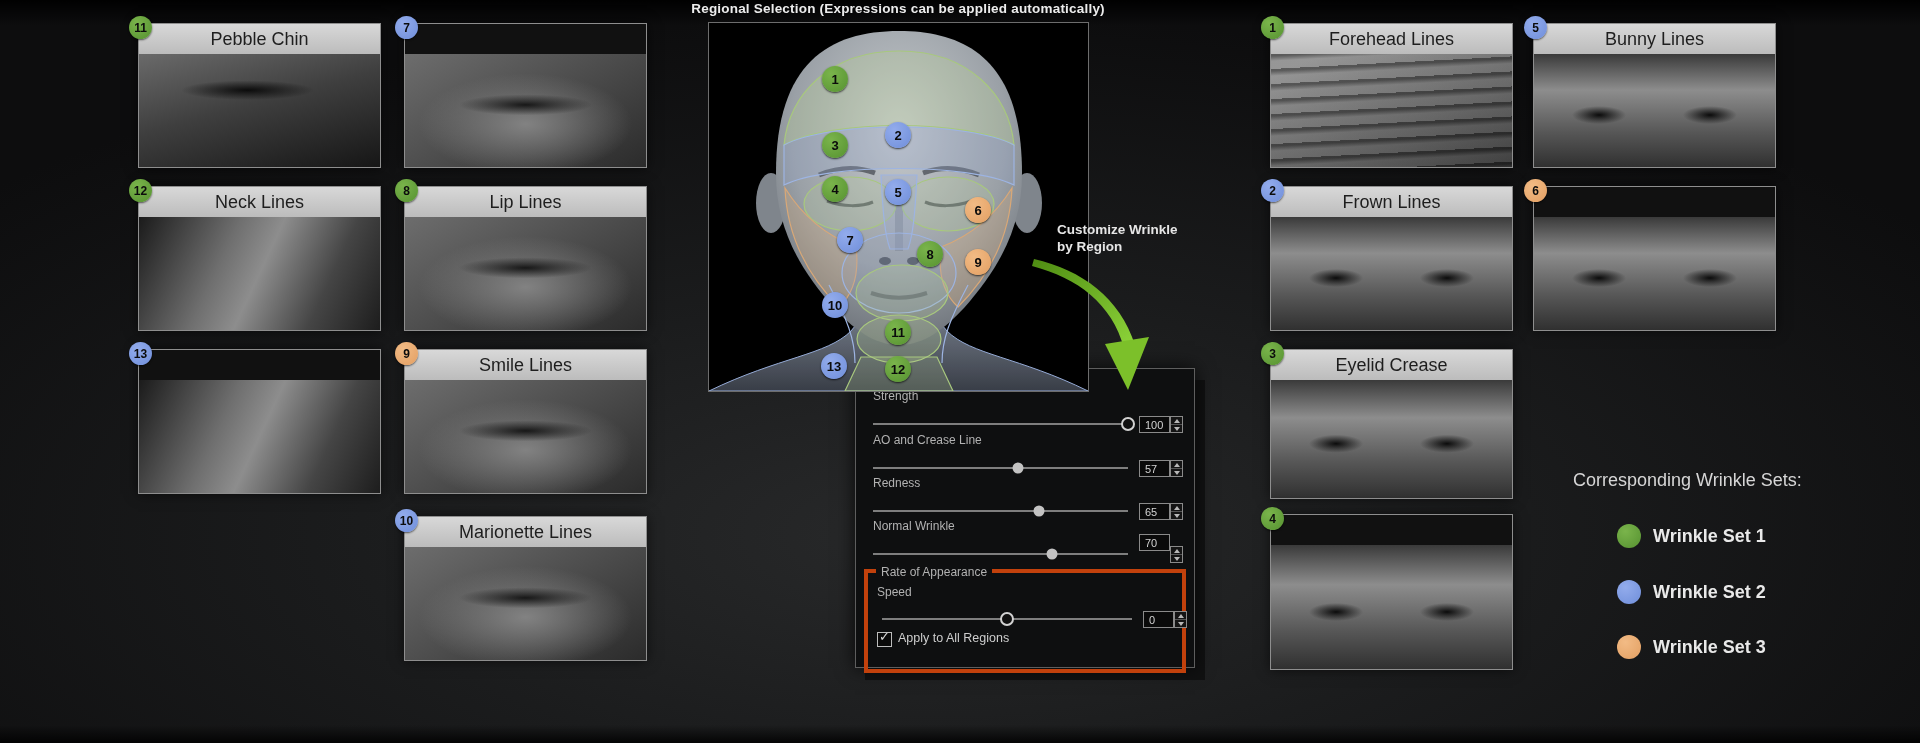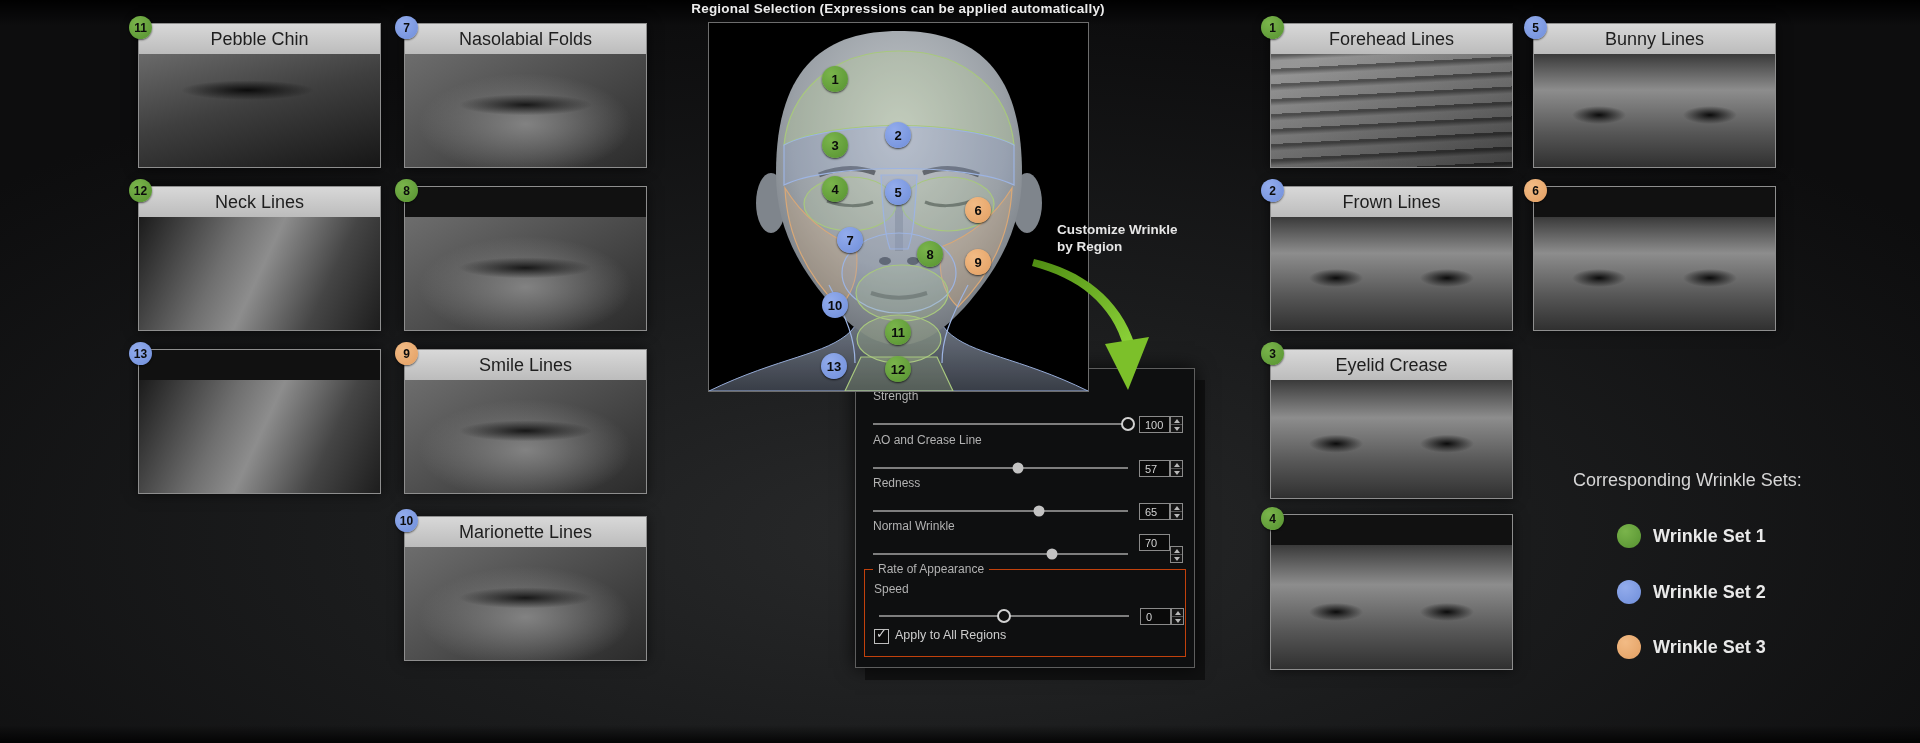--- a/index.html
+++ b/index.html
@@ -70,22 +70,22 @@
     border:1px solid #8a8a8a;color:#d2d2d2;font-size:11px;
     font-family:"Liberation Sans",sans-serif;padding:0 0 0 5px;box-sizing:border-box;}
   .spin{position:absolute;left:314px;width:13px;height:17px;border:1px solid #8a8a8a;
     box-sizing:border-box;background:#141414;}
   .sp{height:7px;display:flex;align-items:center;justify-content:center;}
   .sp.up{border-bottom:1px solid #555;}
   .sp.up::after{content:"";border-left:3px solid transparent;border-right:3px solid transparent;
     border-bottom:4px solid #b8b8b8;}
   .sp.dn::after{content:"";border-left:3px solid transparent;border-right:3px solid transparent;
     border-top:4px solid #b8b8b8;}
-  .fieldset{position:absolute;left:8px;top:200px;width:322px;height:88px;
-    border:1px solid #c2410c;box-sizing:border-box;}
+  .fieldset{position:absolute;left:8px;top:200px;width:322px;height:104px;
+    border:4px solid #c2410c;box-sizing:border-box;}
   .fieldset-legend{position:absolute;left:8px;top:-8px;background:#0e0f10;
     padding:0 5px;font-size:12px;color:#b2b2b2;}
   .flabel{position:absolute;left:9px;font-size:12px;color:#b2b2b2;}
   .fslider{position:absolute;left:14px;width:250px;height:14px;}
   .fnumbox{left:275px;}
   .fspin{left:306px;}
   .cbox{position:absolute;left:9px;top:59px;width:13px;height:13px;
     border:1px solid #bdbdbd;background:#0a0a0a;color:#d8d8d8;}
   .cbox.checked::after{content:"\2713";position:absolute;left:1px;top:-4px;font-size:13px;}
   .cblabel{position:absolute;left:30px;top:58px;font-size:12.5px;color:#cdcdcd;}
@@ -101,30 +101,30 @@
 
   <div class="page-title">Regional Selection (Expressions can be applied automatically)</div>
 
   <div class="thumb" style="left:138px;top:23px">
     <div class="badge green">11</div>
     <div class="thumb-header">Pebble Chin</div>
     <div class="thumb-img ph ph-dark"></div>
   </div>
   <div class="thumb" style="left:404px;top:23px">
     <div class="badge blue">7</div>
-    <div class="thumb-header">Nasolabial Folds</div>
     <div class="thumb-img ph ph-mouth"></div>
   </div>
   <div class="thumb" style="left:138px;top:186px">
     <div class="badge green">12</div>
     <div class="thumb-header">Neck Lines</div>
     <div class="thumb-img ph ph-neck"></div>
   </div>
   <div class="thumb" style="left:404px;top:186px">
     <div class="badge green">8</div>
+    <div class="thumb-header">Lip Lines</div>
     <div class="thumb-img ph ph-mouth"></div>
   </div>
   <div class="thumb" style="left:138px;top:349px">
     <div class="badge blue">13</div>
     <div class="thumb-img ph ph-neck"></div>
   </div>
   <div class="thumb" style="left:404px;top:349px">
     <div class="badge orange">9</div>
     <div class="thumb-header">Smile Lines</div>
     <div class="thumb-img ph ph-mouth"></div>

